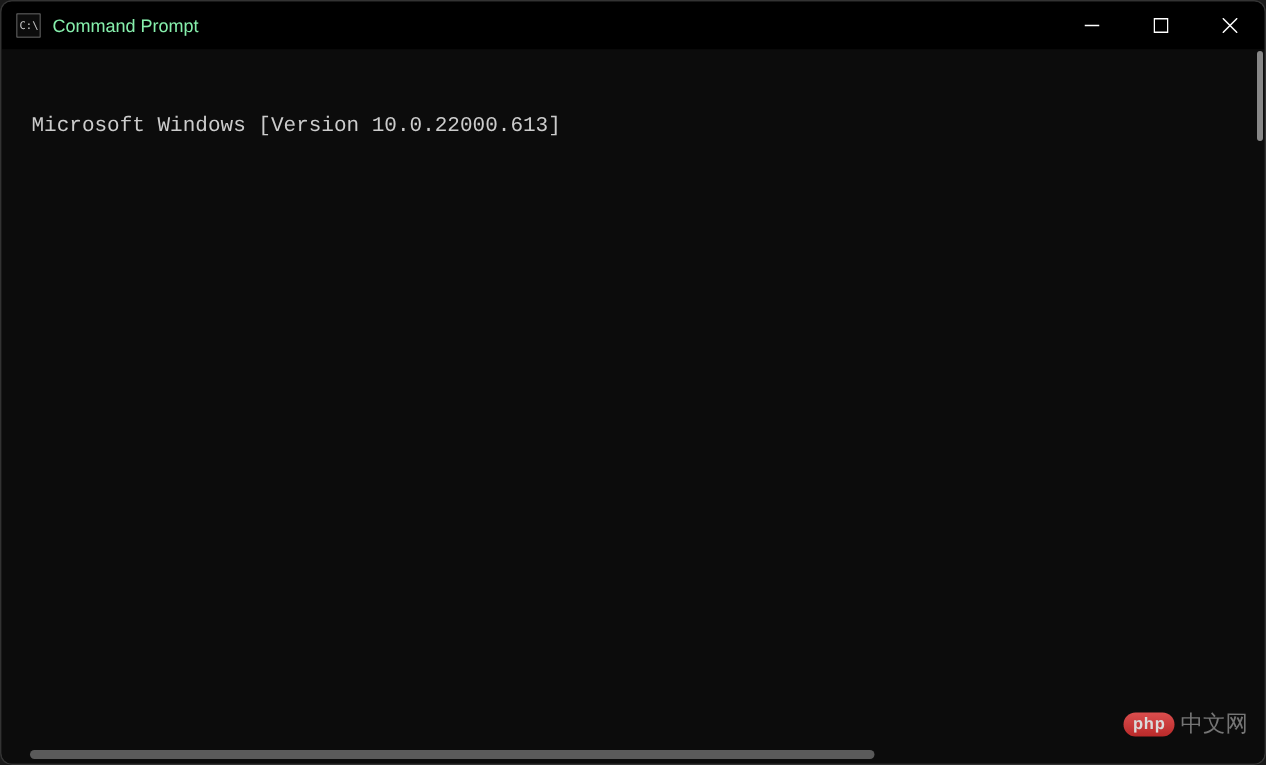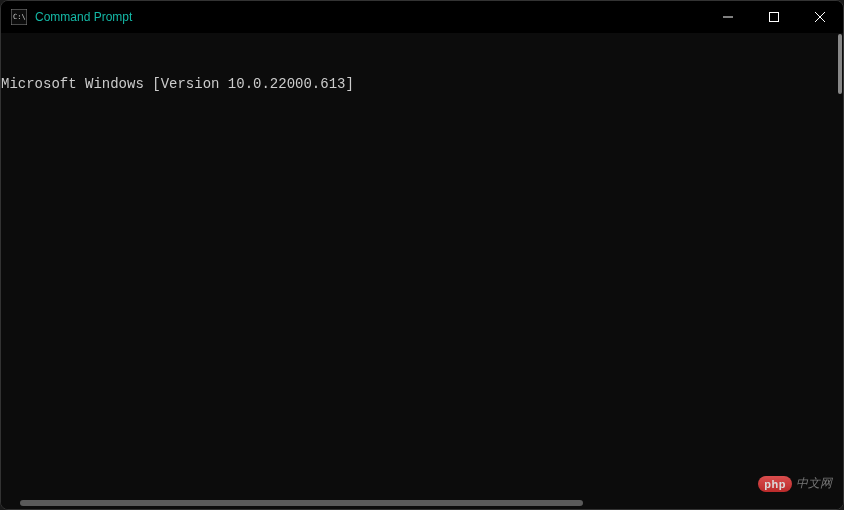--- a/index.html
+++ b/index.html
@@ -39,41 +39,41 @@
       margin-right: 8px;
       display: flex;
       align-items: center;
       justify-content: center;
     }
     .titlebar-icon svg {
       width: 16px;
       height: 16px;
     }
     .titlebar-title {
-      color: #14b8a6;
+      color: #86efac;
       font-size: 12px;
       flex: 1;
     }
     .window-controls {
       display: flex;
       height: 100%;
     }
     .window-control {
       width: 46px;
       height: 100%;
       display: flex;
       align-items: center;
       justify-content: center;
       color: #ffffff;
       cursor: pointer;
     }
     .terminal-content {
       flex: 1;
       background: #0c0c0c;
-      padding: 4px 0;
+      padding: 4px 20px;
       font-family: Consolas, "Courier New", monospace;
       font-size: 14px;
       color: #cccccc;
       line-height: 1.35;
       white-space: pre;
       overflow: hidden;
       position: relative;
     }
     .terminal-line {
       white-space: pre;
@@ -123,23 +123,22 @@
       color: #fff;
       font-size: 11px;
       font-weight: bold;
       padding: 2px 6px;
       border-radius: 8px;
       font-family: Arial, sans-serif;
       letter-spacing: 0.5px;
     }
     .watermark-text {
       color: #888;
-      font-size: 12px;
+      font-size: 15px;
       font-family: "Microsoft YaHei", sans-serif;
-      font-style: italic;
     }
   </style>
 </head>
 <body>
 
 <div class="window">
   <div class="titlebar">
     <div class="titlebar-icon">
       <svg viewBox="0 0 16 16">
         <rect x="0" y="0" width="16" height="16" fill="#0c0c0c" stroke="#888" stroke-width="1"></rect>

